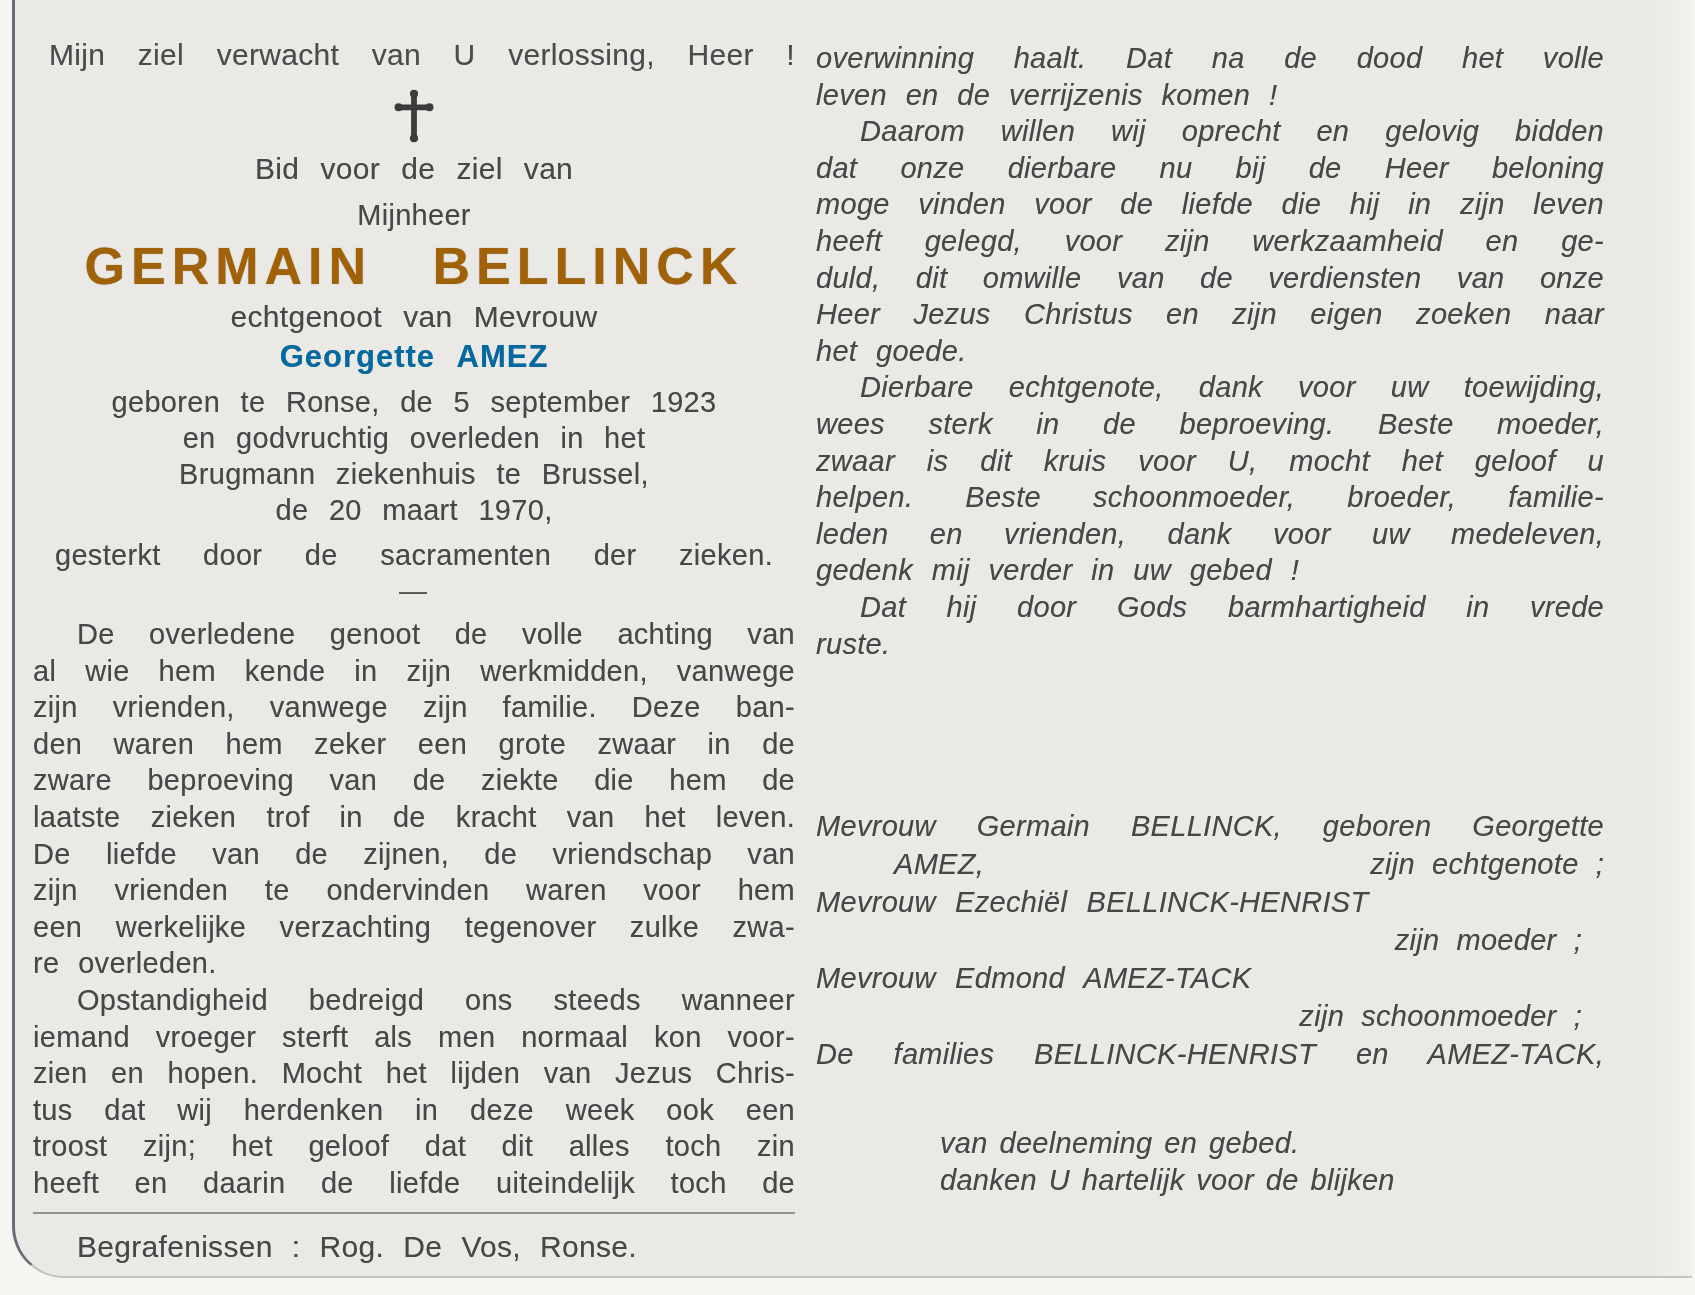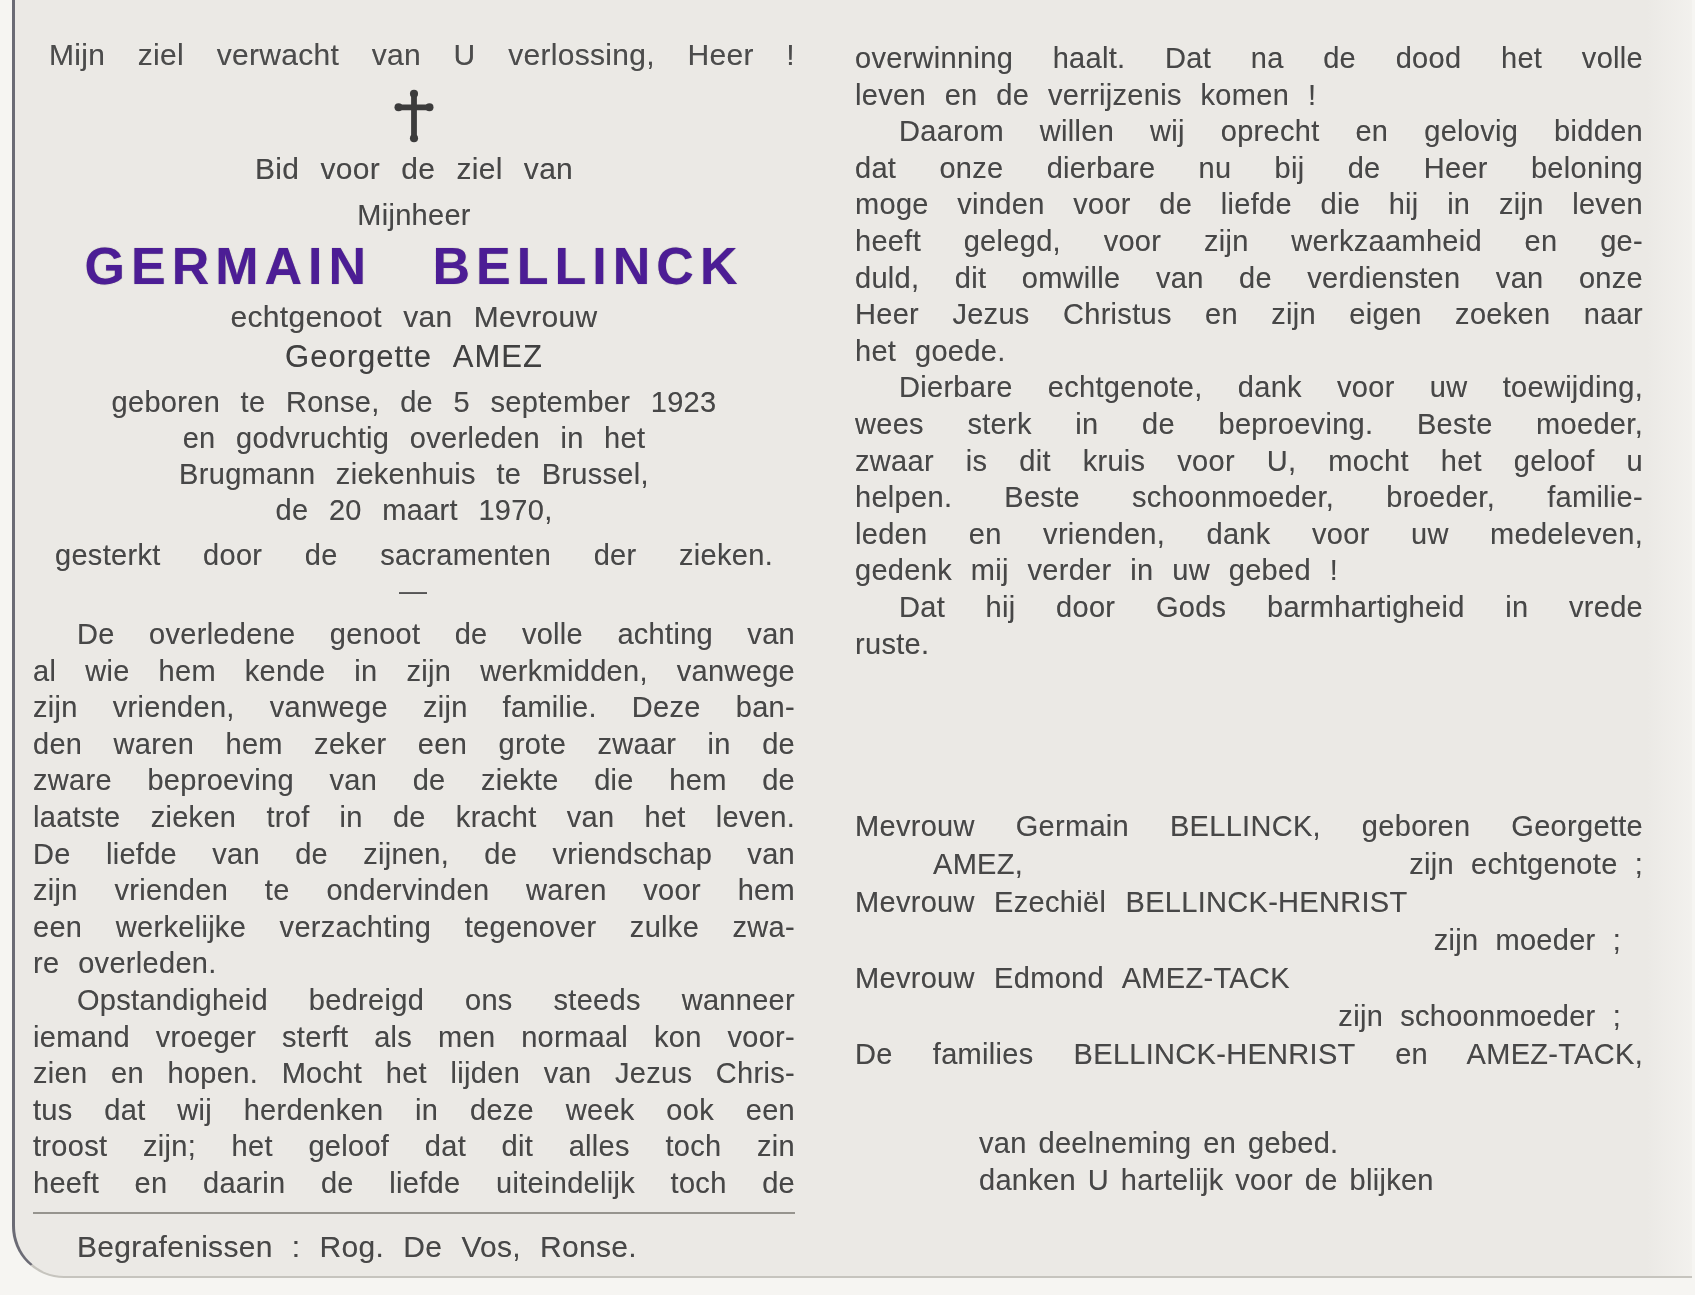--- a/index.html
+++ b/index.html
@@ -17,40 +17,40 @@
     border-bottom-left-radius:52px;
   }
   .card::after{
     content:"";position:absolute;right:0;top:0;width:46px;height:100%;
     background:linear-gradient(to right, rgba(246,245,242,0), rgba(246,245,242,0.65));
     pointer-events:none;
   }
   .col{position:absolute;font-size:29px;line-height:36.6px;letter-spacing:.3px;
        text-shadow:0 0 .6px rgba(70,70,70,.45);}
   .col-left{left:33px;top:28px;width:762px;}
-  .col-right{left:855px;top:40px;width:788px;}
+  .col-right{left:816px;top:40px;width:788px;font-style:italic;}
 
   .jline{text-align:justify;text-align-last:justify;}
   .lline{text-align:left;word-spacing:.36em;}
   .ind{text-indent:44px;}
   .center{text-align:center;word-spacing:.42em;}
 
   .opening{font-size:30px;line-height:38px;margin-top:8px;padding-left:16px;color:#4c4c4c;}
   .cross-wrap{margin:14px auto 0;width:46px;height:56px;}
   .cross-wrap svg{display:block;}
   .bid{margin-top:6px;font-size:30px;line-height:38px;}
   .honorific{margin-top:8px;font-size:29px;line-height:38px;text-align:center;}
   .deceased-name{
     margin-top:8px;font-size:52px;line-height:48px;font-weight:bold;
-    letter-spacing:6px;word-spacing:40px;color:#4c1d95;text-align:center;
+    letter-spacing:6px;word-spacing:40px;color:#a16207;text-align:center;
     text-shadow:0 0 1px rgba(35,35,35,.5);
   }
   .spouse-intro{margin-top:8px;font-size:30px;line-height:38px;}
-  .spouse-name{margin-top:2px;font-size:31px;line-height:38px;font-weight:normal;
-               letter-spacing:1px;color:#404040;}
+  .spouse-name{margin-top:2px;font-size:31px;line-height:38px;font-weight:bold;
+               letter-spacing:1px;color:#0369a1;}
   .vitals{margin-top:8px;}
   .vitals div{line-height:36px;}
   .sacrament{margin-top:8px;line-height:38px;padding:0 22px;}
   .divider{margin-top:2px;line-height:30px;text-align:center;color:#555;font-size:28px;letter-spacing:2px;}
   .body-block{margin-top:10px;}
   .rule{margin-top:10px;border:none;border-top:2px solid #96948e;height:0;}
   .funeral-line{margin-top:12px;font-size:30px;line-height:38px;padding-left:44px;word-spacing:.35em;}
 
   .ack{margin-top:145px;}
   .ack > div{line-height:38px;}

